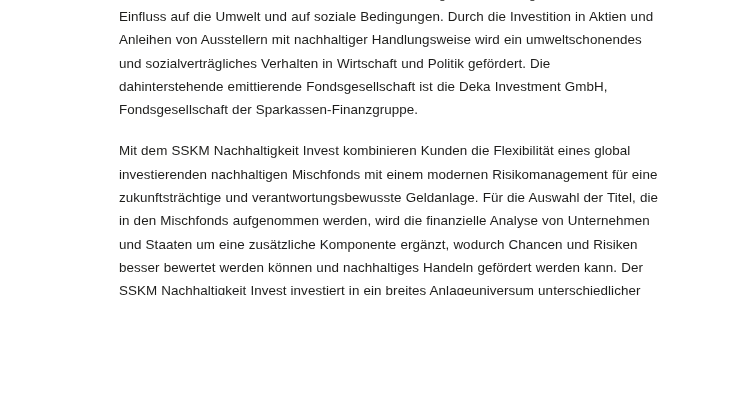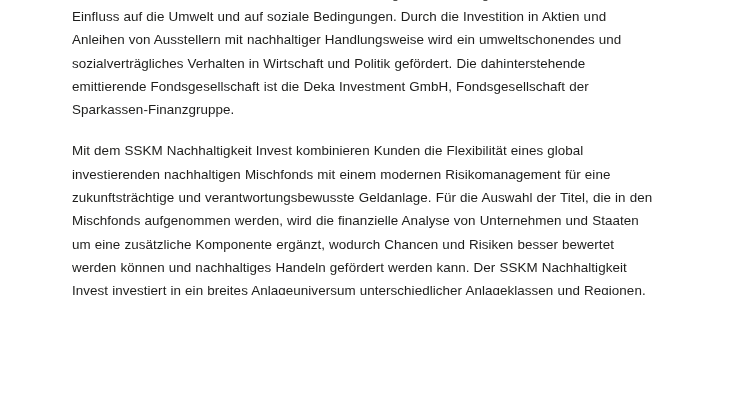--- a/index.html
+++ b/index.html
@@ -13,21 +13,21 @@
     overflow: hidden;
     font-family: "Liberation Sans", sans-serif;
     color: #1b1b1b;
   }
   .page {
     position: relative;
     width: 746px;
     height: 304px;
     background: #ffffff;
     box-sizing: border-box;
-    padding: 0 88px 0 72px;
+    padding: 0 88px 0 119px;
     overflow: hidden;
   }
   .doc-body {
     position: relative;
     top: -7px;
   }
   p.para {
     margin: 0 0 18px 0;
     font-size: 13.4px;
     line-height: 23.3px;

